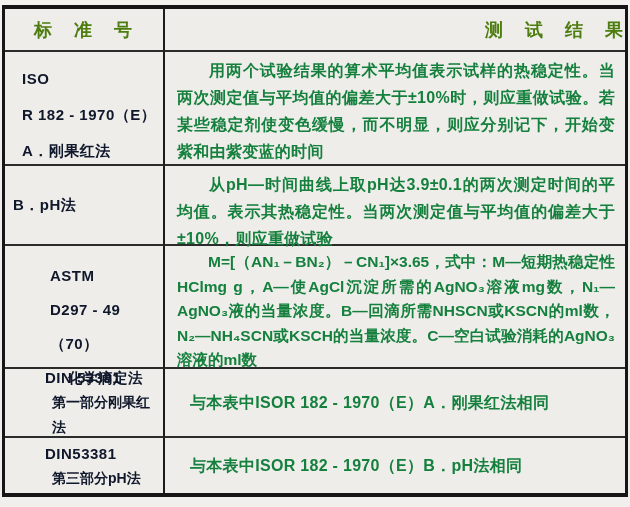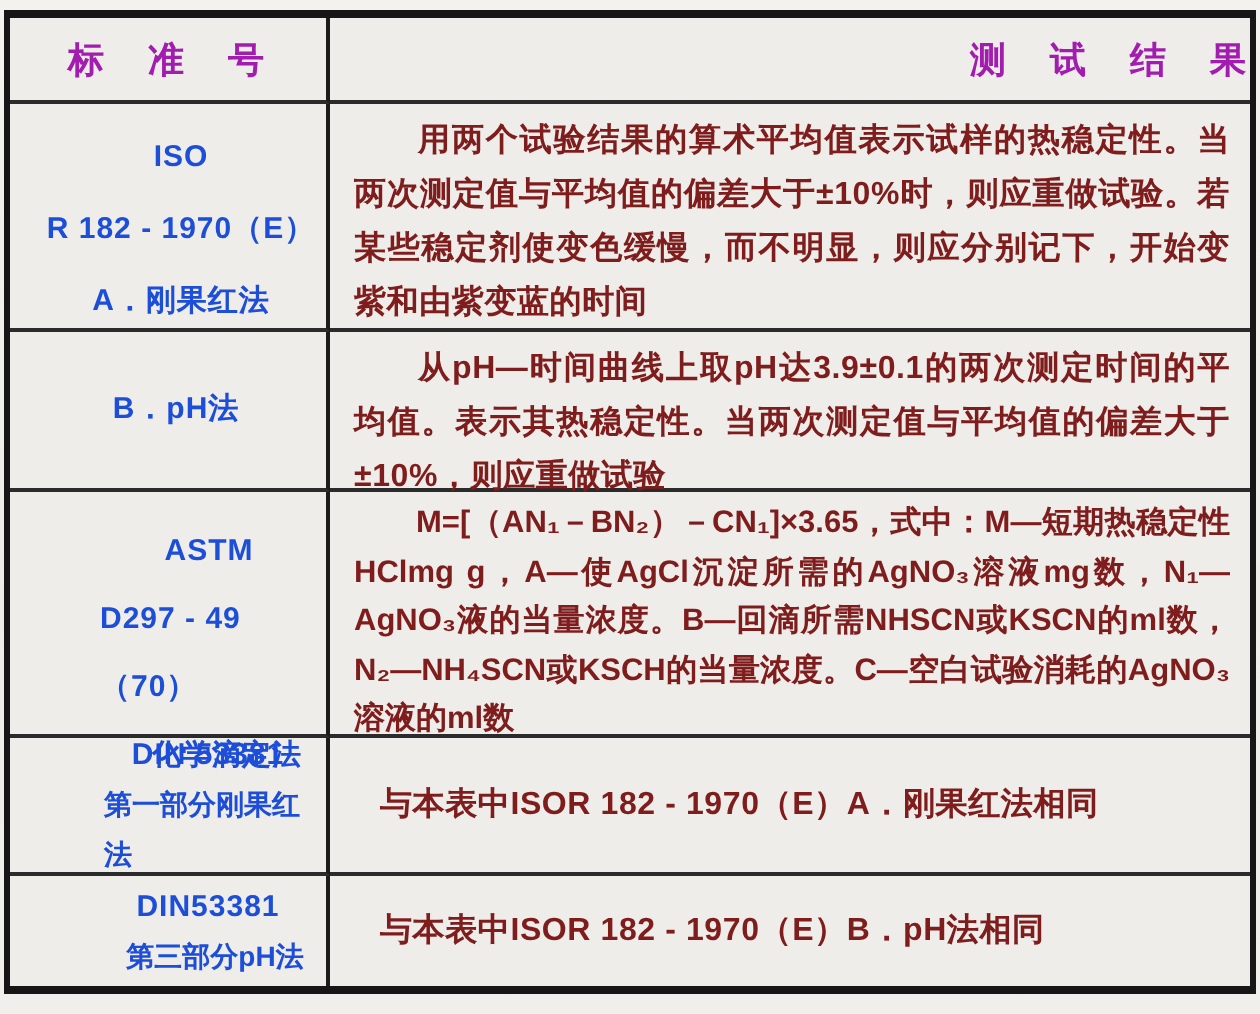--- a/index.html
+++ b/index.html
@@ -27,39 +27,38 @@
   .cell{
     box-sizing:border-box;
     border-bottom:2px solid #2b2b2b;
     font-weight:bold;
   }
   .colL{border-right:2px solid #1c1c1c;}
   .lastrow{border-bottom:none;}
   
   .hcell{
     display:flex;align-items:center;justify-content:center;
-    font-size:18px;letter-spacing:2px;color:#a21caf;
+    font-size:18px;letter-spacing:2px;color:#4d7c0f;
   }
   .hcell.result{justify-content:flex-end;padding-left:95px;}
   
   .scell{
     display:flex;flex-direction:column;
-    font-size:15px;color:#1d4ed8;letter-spacing:.5px;
+    font-size:15px;color:#0f172a;letter-spacing:.5px;
     line-height:36px;
-    align-items:center;
   }
   .s1{padding:9px 4px 0 17px;}
   .s2{justify-content:center;padding-left:8px;}
   .s3{padding:13px 4px 0 45px;line-height:34px;}
   .s3 .sub{padding-left:18px;font-size:14.5px;}
   .s4{justify-content:center;padding-left:40px;line-height:25px;}
   .s4 .sub{padding-left:7px;font-size:14px;letter-spacing:0;}
   
   .rcell{
-    font-size:16px;color:#7f1d1d;
+    font-size:16px;color:#15803d;
     padding:5px 10px 0 12px;
     line-height:27px;
     text-indent:2em;
     text-align:justify;
     letter-spacing:.3px;
   }
   .rcell.tight{line-height:24.5px;font-size:15.5px;padding-top:4px;letter-spacing:0;}
   .rcell.single{
     display:flex;align-items:center;
     text-indent:0;padding:0 8px 0 25px;line-height:22px;text-align:left;

